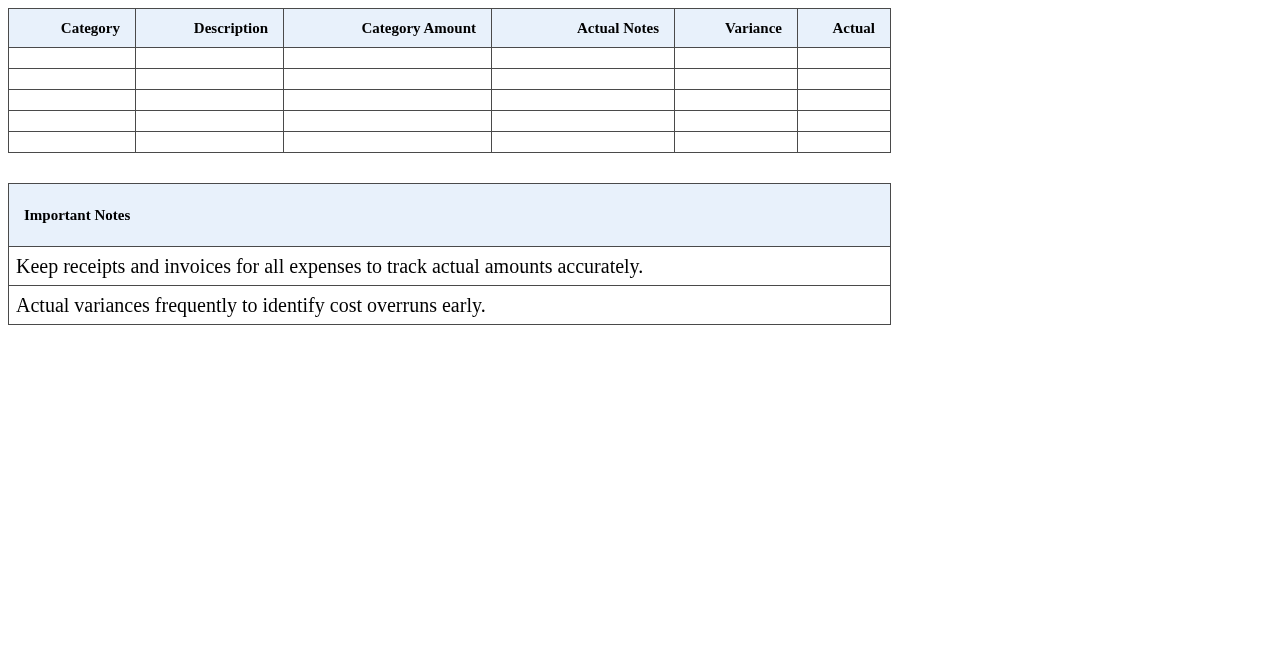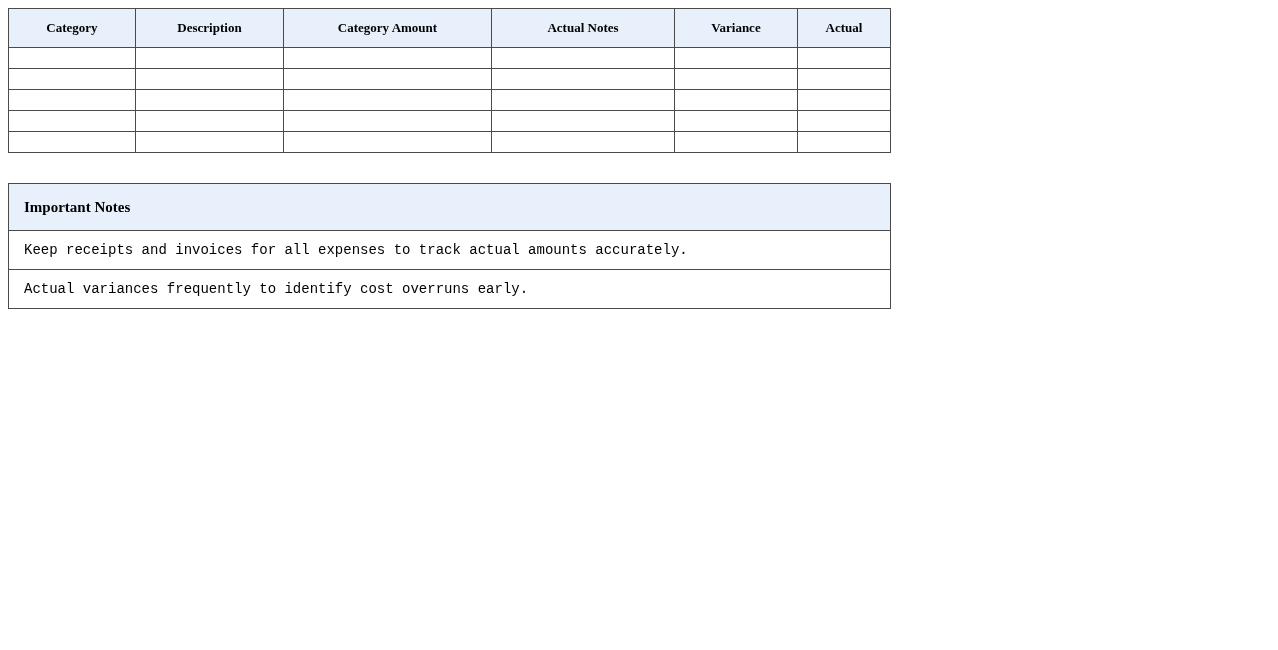--- a/index.html
+++ b/index.html
@@ -8,41 +8,40 @@
       font-family: "Liberation Serif", "DejaVu Serif", serif;
       color: #000;
       position: relative;
     }
     table { border-collapse: collapse; position: absolute; left: 8px; }
     td, th { border: 1px solid #4a4a4a; padding: 0; }
     #budget-table { top: 8px; width: 883px; table-layout: fixed; }
     #budget-table th {
       background: #e8f1fb;
       height: 38px;
-      text-align: center;
+      text-align: right;
       font-weight: bold;
-      font-size: 13px;
+      font-size: 15px;
       padding: 0 15px;
       margin-top: 6px;
     }
     #budget-table td { height: 20px; }
     #notes-table { top: 183px; width: 883px; }
     #notes-table th {
       background: #e8f1fb;
       height: 38px;
       text-align: left;
       font-weight: bold;
       font-size: 15px;
-      padding: 4px 15px;
+      padding: 12px 15px;
     }
     #notes-table td {
       height: 38px;
-      font-size: 14px;
-      padding: 0 15px;
-      font-family: Liberation Mono, monospace;
+      font-size: 20px;
+      padding: 0 7px;
     }
   </style>
 </head>
 <body>
 
 <table id="budget-table">
   <colgroup>
     <col style="width:127px">
     <col style="width:148px">
     <col style="width:208px">

